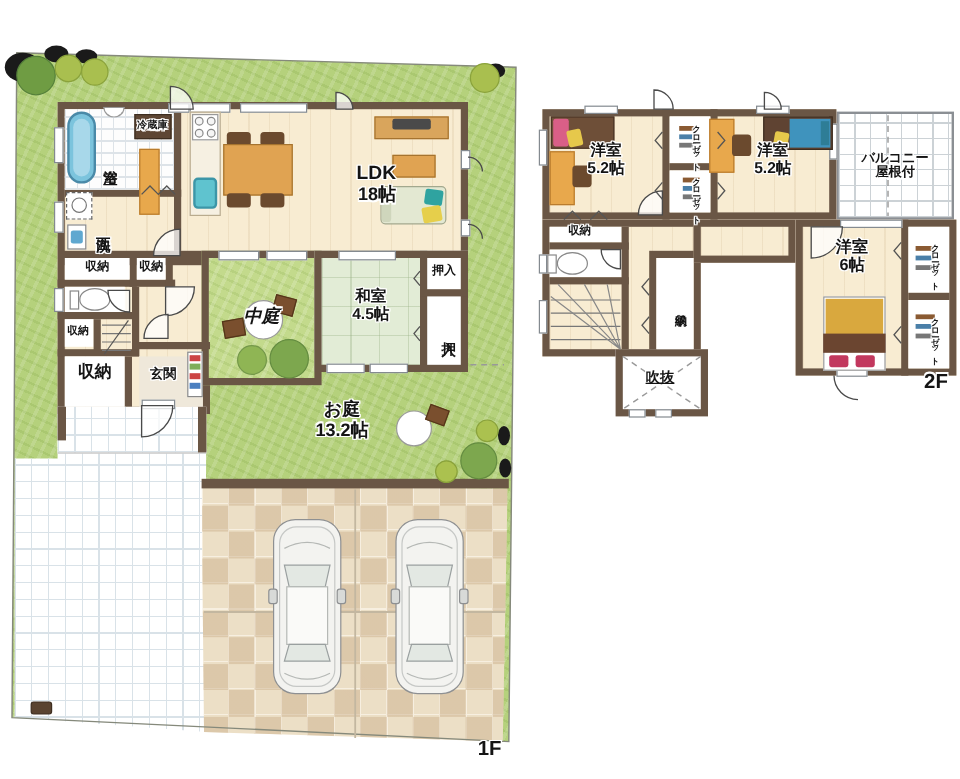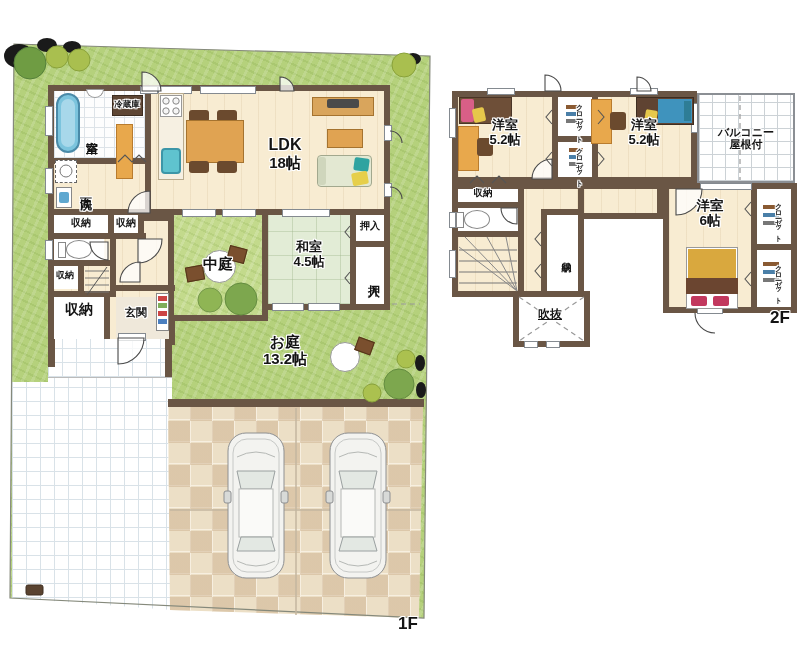--- a/index.html
+++ b/index.html
@@ -279,25 +279,25 @@
   </svg>
 
   <div class="lab vlab" style="left:80px;top:104px;width:18px;height:56px;font-size:12px;">浴室</div>
   <div class="lab" style="left:110px;top:100px;width:34px;font-size:8.5px;">冷蔵庫</div>
   <div class="lab vlab" style="left:74px;top:160px;width:18px;height:56px;font-size:12px;">洗面</div>
   <div class="lab" style="left:56px;top:217px;width:50px;font-size:10px;">収納</div>
   <div class="lab" style="left:108px;top:217px;width:36px;font-size:10px;">収納</div>
   <div class="lab" style="left:50px;top:270px;width:30px;font-size:9px;">収納</div>
   <div class="lab" style="left:50px;top:302px;width:58px;font-size:14px;">収納</div>
   <div class="lab" style="left:112px;top:306px;width:48px;font-size:11px;">玄関</div>
-  <div class="lab" style="left:240px;top:136px;width:90px;font-size:16px;">
+  <div class="lab" style="left:240px;top:136px;width:90px;font-size:16px;text-align:right;">
     <span>LDK</span><br>
     <span style="font-size:15px;">18帖</span>
   </div>
-  <div class="lab" style="left:192px;top:256px;width:52px;font-size:15px;">中庭</div>
+  <div class="lab" style="left:192px;top:256px;width:52px;font-size:15px;font-style:italic;">中庭</div>
   <div class="lab" style="left:276px;top:240px;width:66px;font-size:13px;">
     <span>和室</span><br>
     <span>4.5帖</span>
   </div>
   <div class="lab" style="left:350px;top:220px;width:40px;font-size:10px;">押入</div>
   <div class="lab vlab" style="left:360px;top:248px;width:20px;height:54px;font-size:12px;">押入</div>
   <div class="lab" style="left:252px;top:334px;width:66px;font-size:15px;">
     <span>お庭</span><br>
     <span>13.2帖</span>
   </div>

